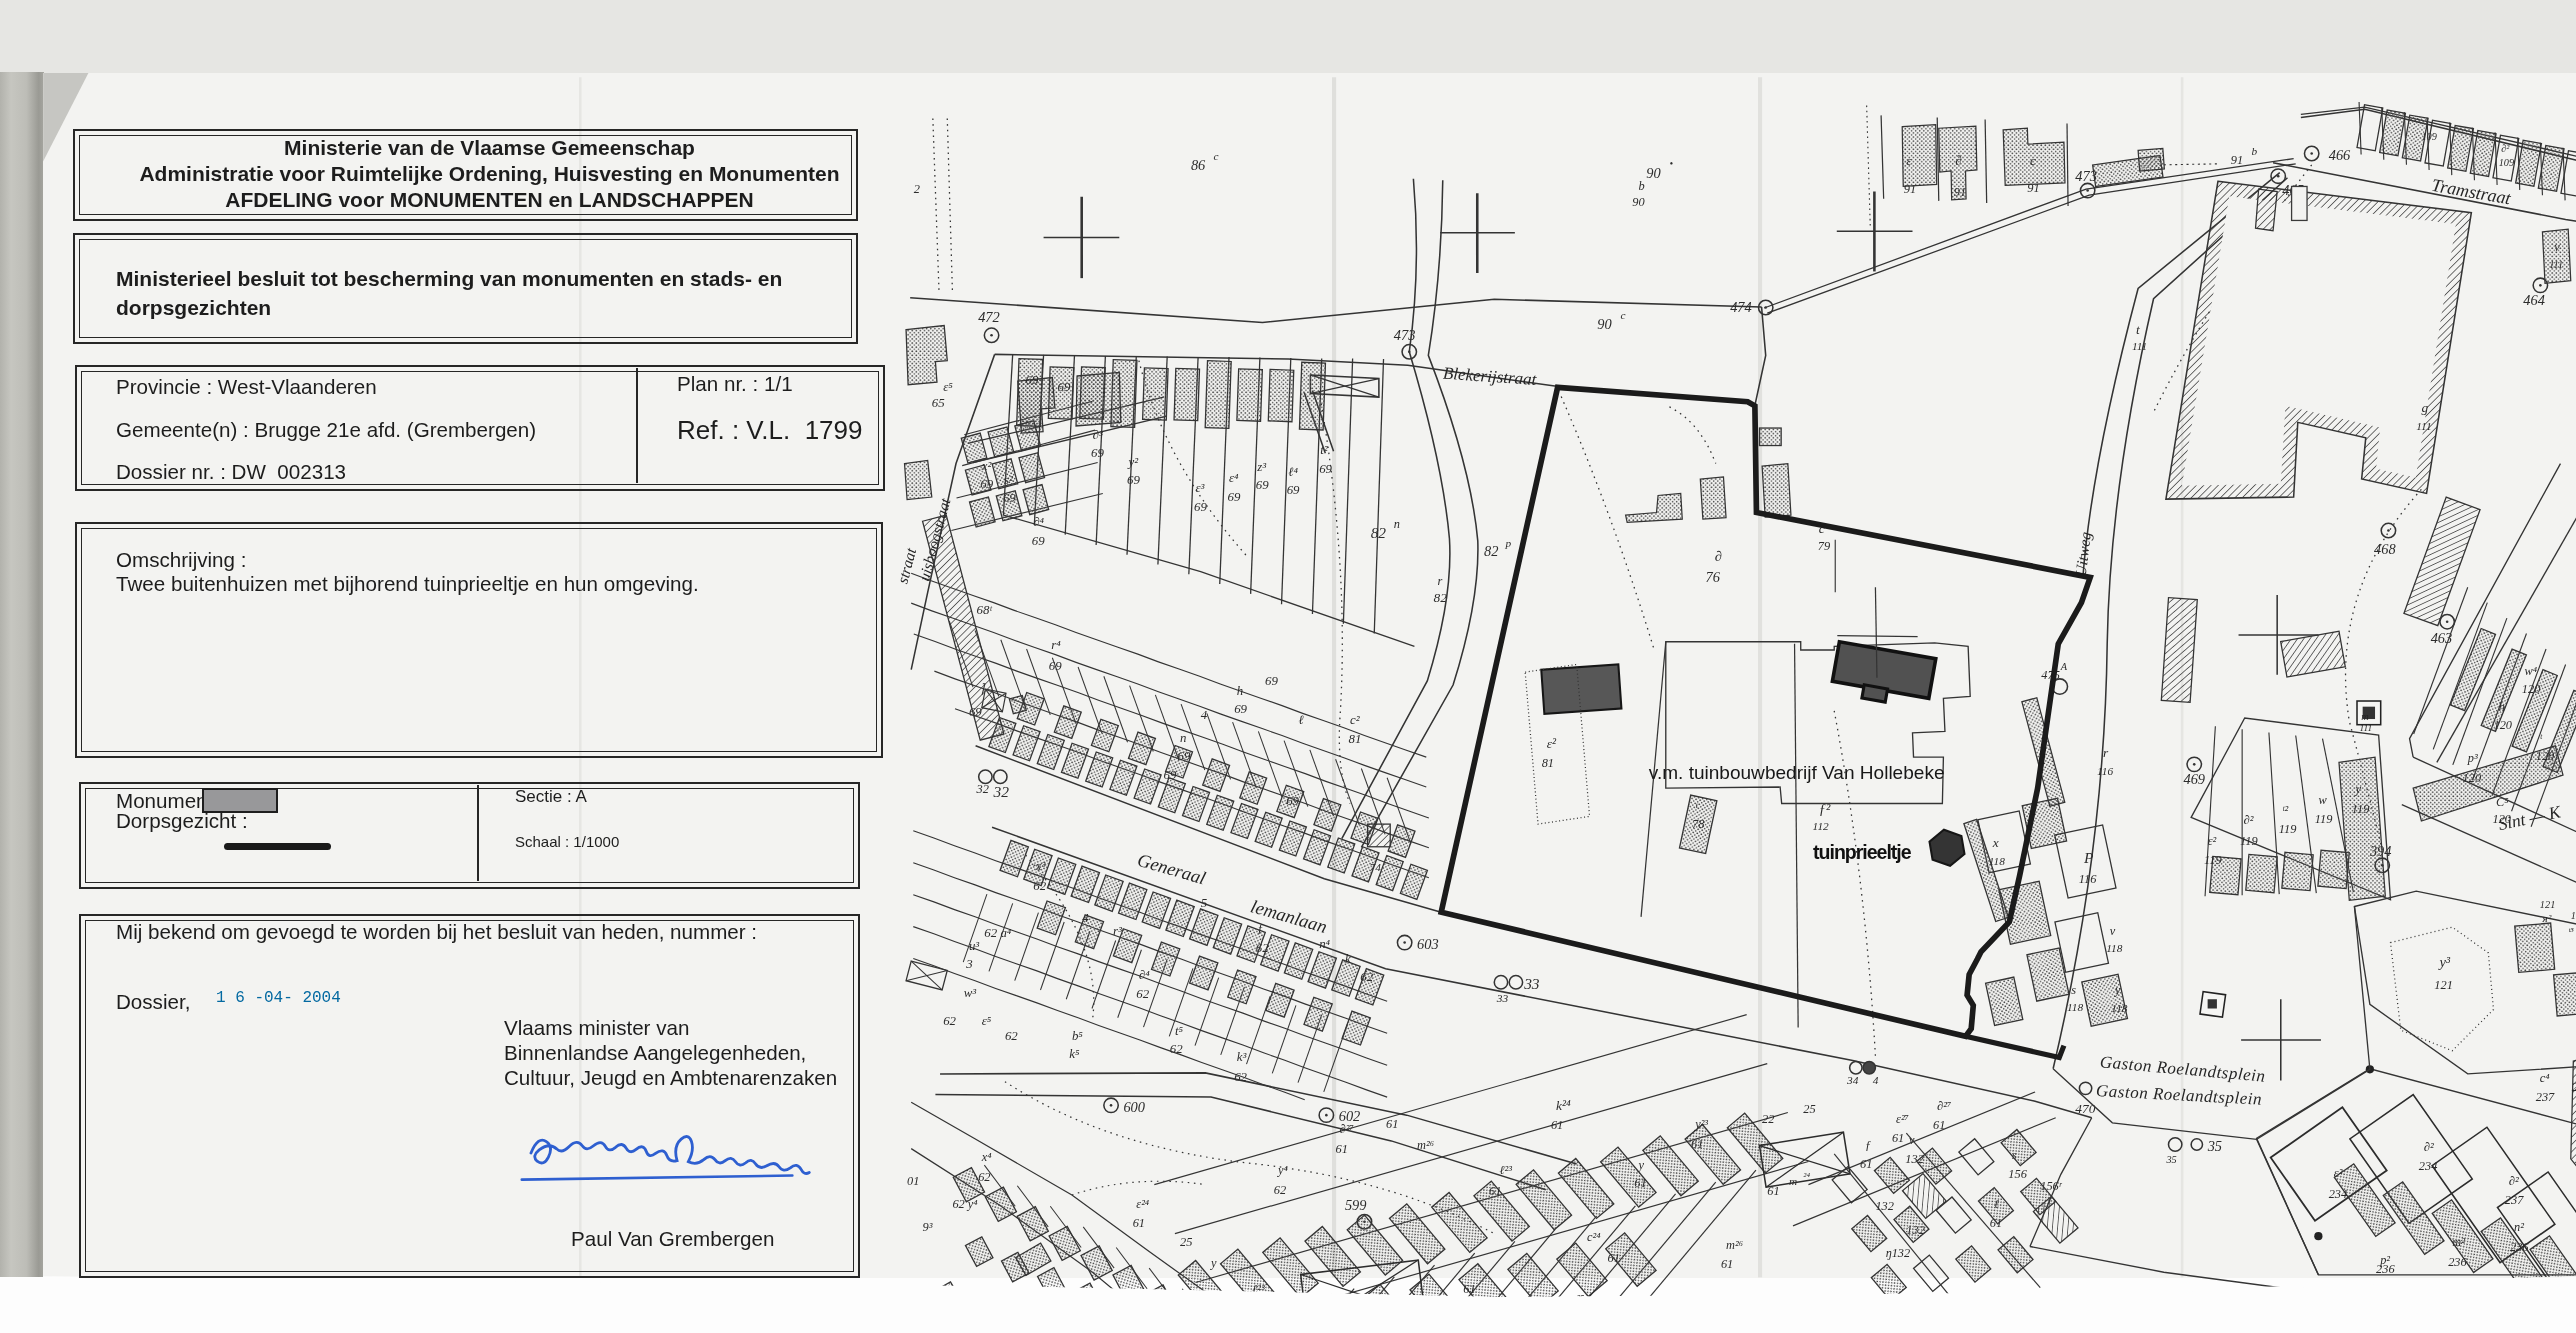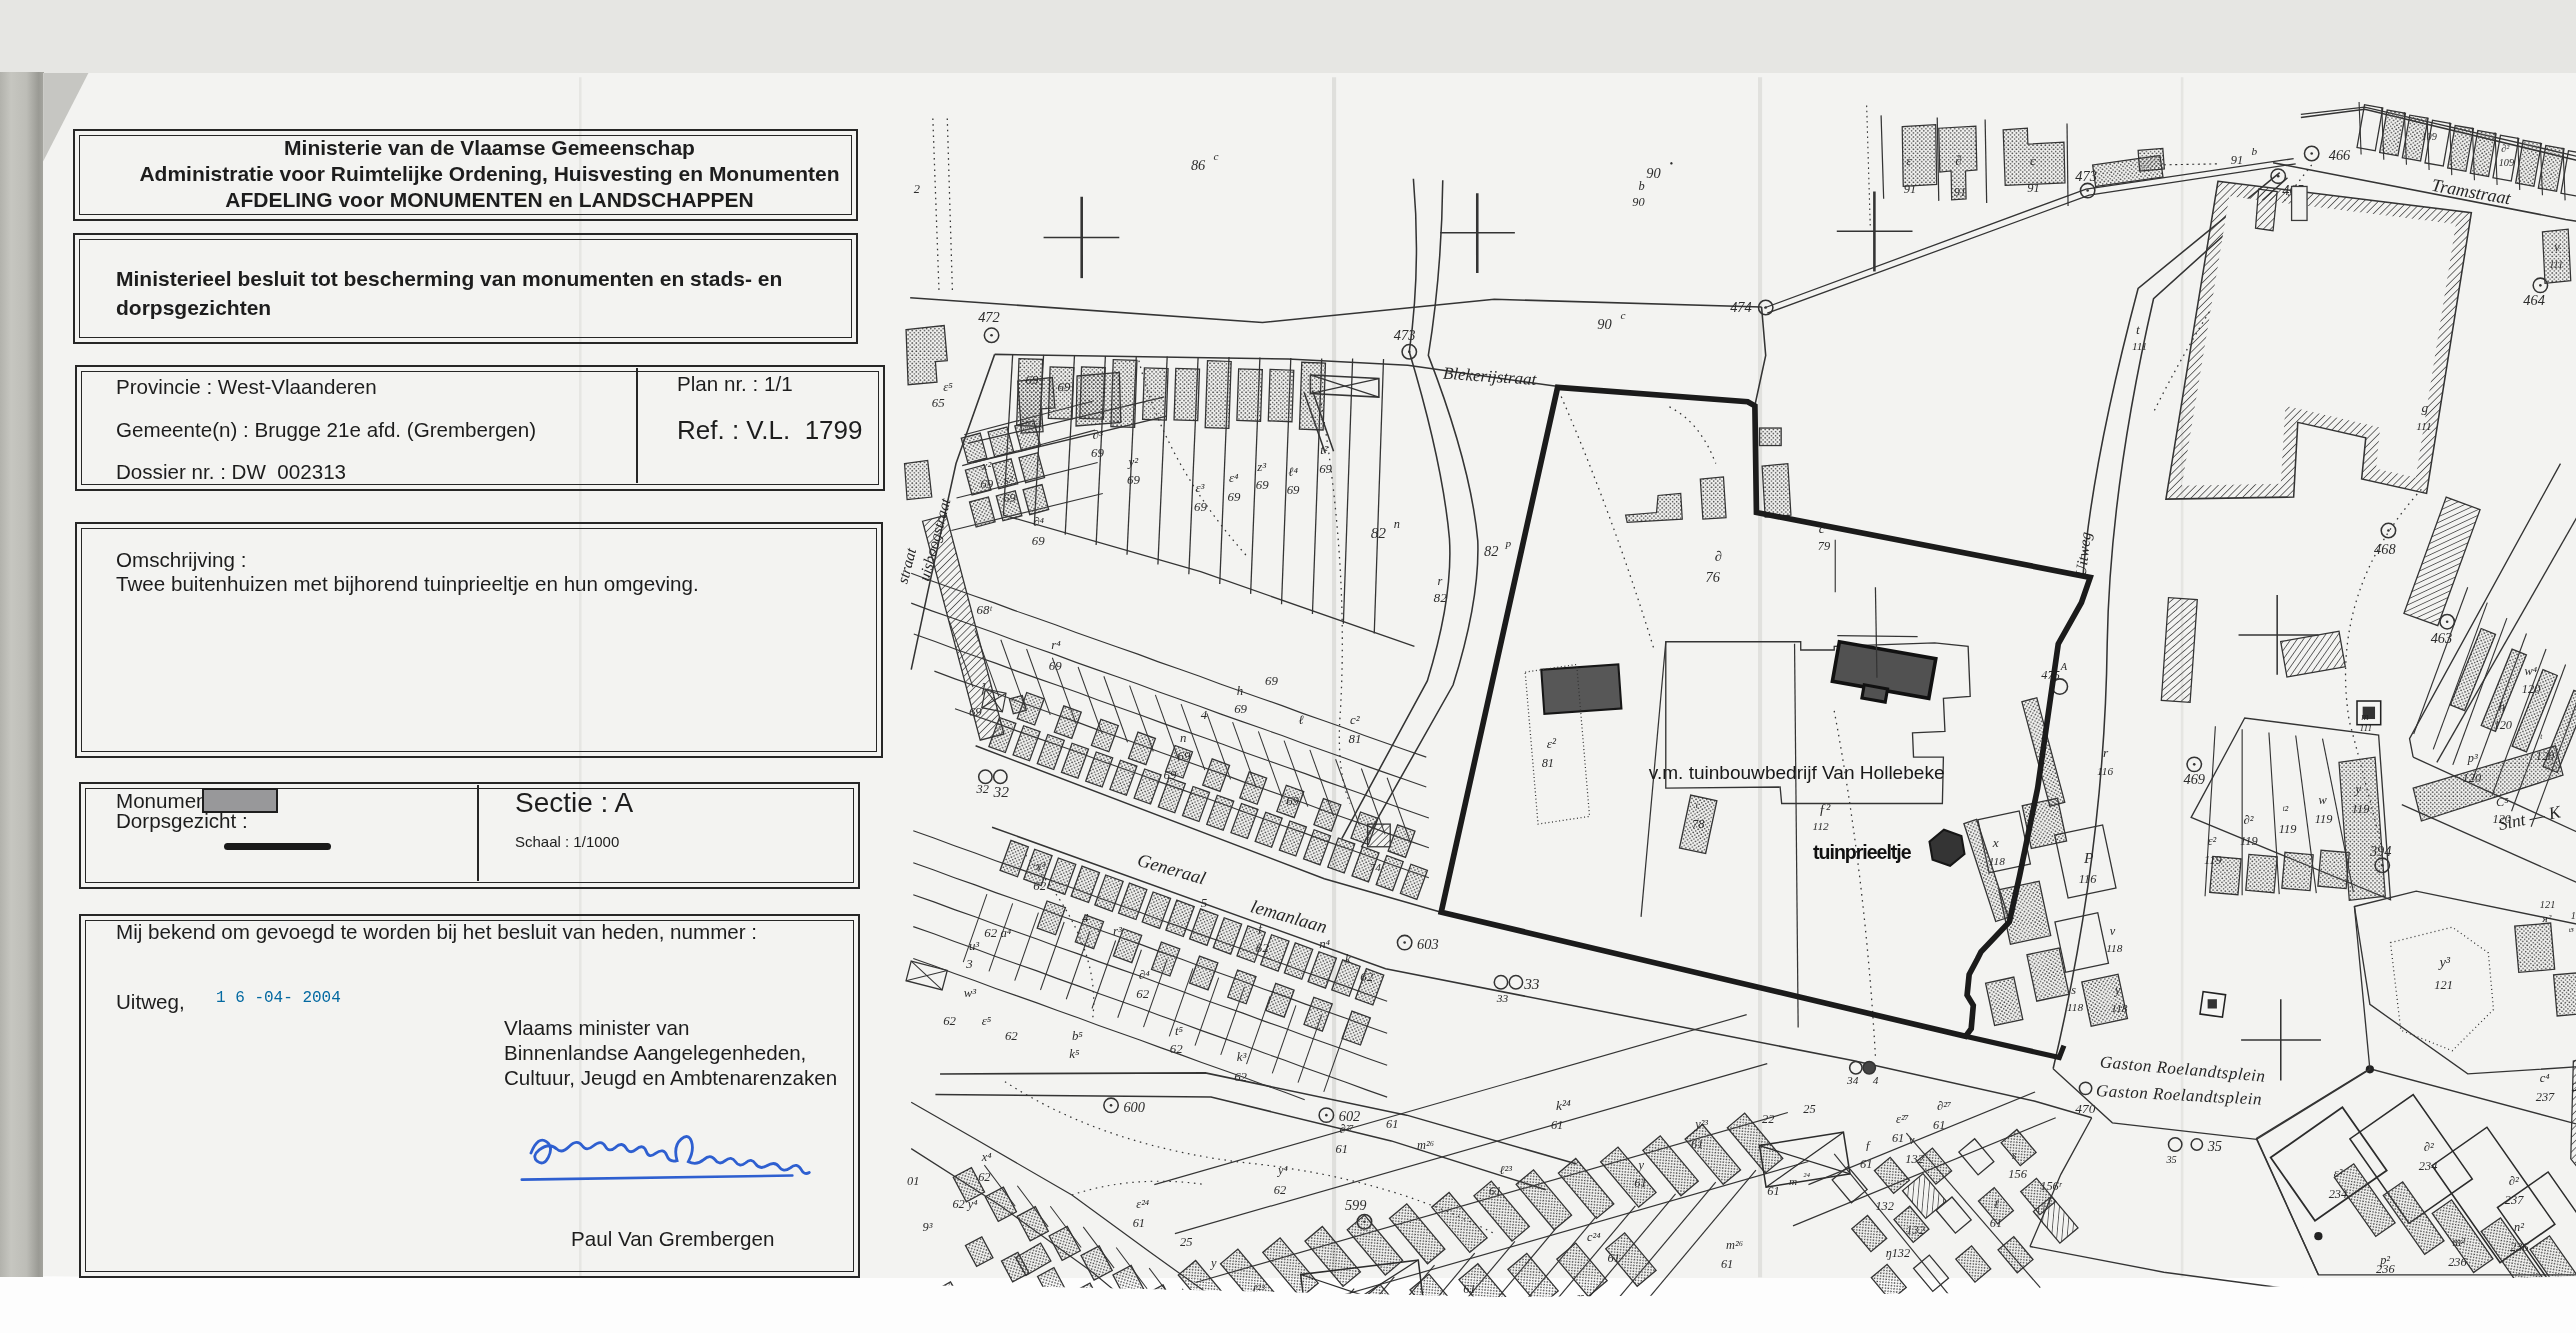--- a/index.html
+++ b/index.html
@@ -1070,29 +1070,29 @@
 <div class="abs" style="left:477px;top:785px;width:1.5px;height:96px;background:#262626;"></div>
 
 <div class="t" style="left:90px;top:789px;font-size:20.6px;">Monument :</div>
 
 <div class="abs" style="left:202px;top:788px;width:72px;height:20.6px;background:#98989a;border:2.1px solid #1e1e1e;"></div>
 
 <div class="t" style="left:90px;top:809px;font-size:20.6px;">Dorpsgezicht :</div>
 
 <div class="abs" style="left:224px;top:843px;width:107px;height:7.2px;background:#1a1a1a;border-radius:3.6px;"></div>
 
-<div class="t" style="left:489px;top:787px;font-size:28px;">Sectie : A</div>
+<div class="t" style="left:489px;top:787px;font-size:17px;">Sectie : A</div>
 <div class="t" style="left:489px;top:833px;font-size:15px;">Schaal : 1/1000</div>
 
 <div class="box" style="left:79px;top:914px;width:777px;height:360px;">
       <div class="in"></div>
     </div>
 
 <div class="t" style="left:90px;top:920px;font-size:20.6px;">Mij bekend om gevoegd te worden bij het besluit van heden, nummer :</div>
-<div class="t" style="left:90px;top:990px;font-size:20.6px;">Uitweg,</div>
+<div class="t" style="left:90px;top:990px;font-size:20.6px;">Dossier,</div>
 
 <div class="t" style="left:190px;top:989px;font-size:16px;font-family:'Liberation Mono',monospace;color:#0369a1;letter-spacing:0px;">1 6 -04- 2004</div>
 
 <div class="t" style="left:478px;top:1015px;font-size:20.6px;line-height:25px;">Vlaams minister van<br>Binnenlandse Aangelegenheden,<br>Cultuur, Jeugd en Ambtenarenzaken</div>
 
 <svg class="abs" style="left:515px;top:1113px;" width="319" height="82" viewBox="0 0 620 160">
 <path d="M30,78 q14,-34 30,-22 q14,10 4,30 q-9,18 -22,8 q-11,-10 4,-22 q20,-15 34,-2 q10,10 24,-4 q16,-16 26,-2 q8,12 22,0 q15,-13 23,1 q7,13 20,2 q13,-12 21,2 q7,12 19,2 q14,-12 20,4 q5,14 18,4 q16,-12 22,4 q5,14 20,10 q-8,-28 8,-42 q14,-12 20,4 q6,18 -6,40 q16,8 30,-4 q13,-12 22,0 q8,12 20,2 q12,-10 20,2 q8,12 20,2 q11,-10 19,2 q8,12 22,4 q16,-10 24,2 q8,12 22,2 q13,-11 21,3 q6,12 16,6" stroke="#2e5fd0" stroke-width="5.5" fill="none" stroke-linecap="round"></path>
 <path d="M12,130 L540,122" stroke="#2e5fd0" stroke-width="5" fill="none" stroke-linecap="round"></path>
 </svg>
 

